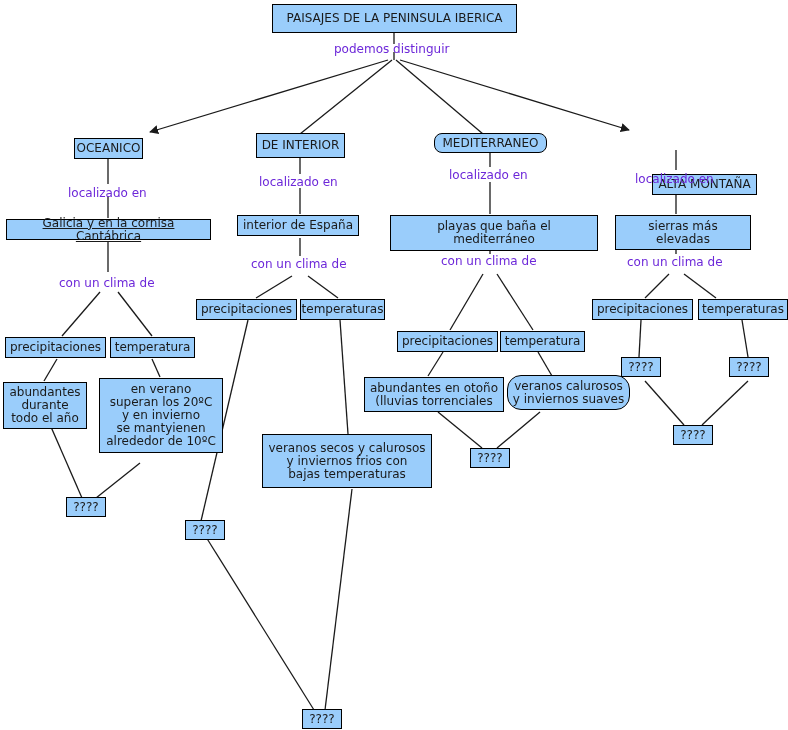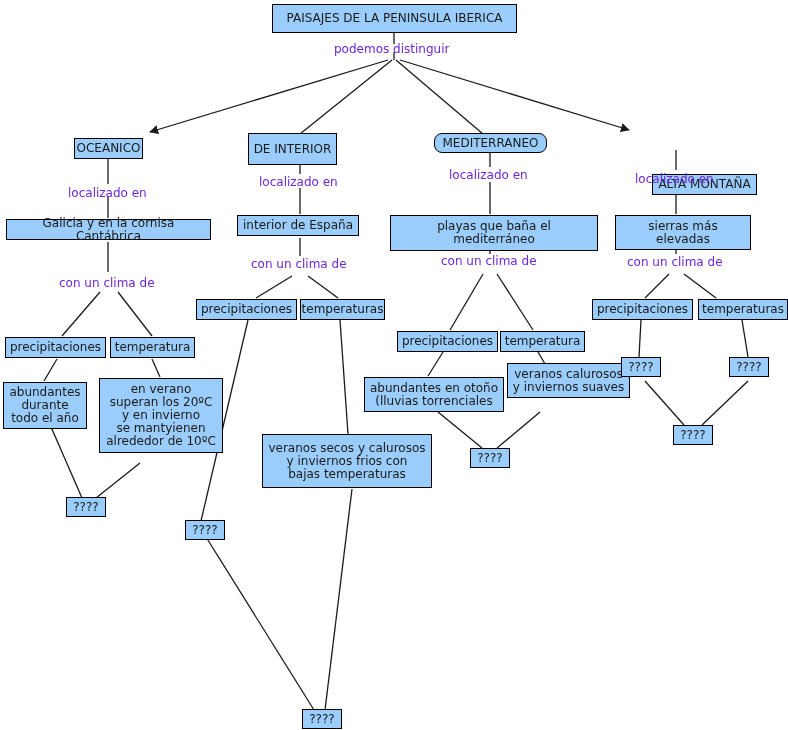--- a/index.html
+++ b/index.html
@@ -115,35 +115,35 @@
       <path d="M 748 381 L 702 425"></path>
     </g>
   </svg>
 
   <div class="node" style="left:272px; top:4px; width:245px; height:29px;">PAISAJES DE LA PENINSULA IBERICA</div>
 
   <div class="label" style="left:334px; top:43px; width:120px;">podemos distinguir</div>
 
   <div class="node" style="left:74px; top:138px; width:69px; height:21px;">OCEANICO</div>
 
-  <div class="node" style="left:248px; top:133px; width:89px; height:32px;">DE INTERIOR</div>
+  <div class="node" style="left:256px; top:133px; width:89px; height:25px;">DE INTERIOR</div>
 
   <div class="node" style="left:434px; top:133px; width:113px; height:20px;border-radius:8px;">MEDITERRANEO</div>
 
   <div class="node" style="left:652px; top:130px; width:105px; height:21px;margin-top:44px;">ALTA MONTAÑA</div>
 
   <div class="label" style="left:68px; top:187px; width:82px;">localizado en</div>
 
   <div class="label" style="left:259px; top:176px; width:82px;">localizado en</div>
 
   <div class="label" style="left:449px; top:169px; width:82px;">localizado en</div>
 
   <div class="label" style="left:635px; top:173px; width:82px;">localizado en</div>
 
-  <div class="node" style="left:6px; top:219px; width:205px; height:21px;">Galicia y en la cornisa Cantábrica</div>
+  <div class="node" style="left:6px; top:219px; width:205px; height:21px;text-decoration:underline;">Galicia y en la cornisa Cantábrica</div>
 
   <div class="node" style="left:237px; top:215px; width:122px; height:21px;">interior de España</div>
 
   <div class="node" style="left:390px; top:215px; width:208px; height:36px;">playas que baña el mediterráneo</div>
 
   <div class="node" style="left:615px; top:215px; width:136px; height:35px;">sierras más elevadas</div>
 
   <div class="label" style="left:59px; top:277px; width:98px;">con un clima de</div>
 
   <div class="label" style="left:251px; top:258px; width:98px;">con un clima de</div>
@@ -180,21 +180,21 @@
 
   <div class="node" style="left:302px; top:709px; width:40px; height:20px;">????</div>
 
   <div class="node" style="left:397px; top:331px; width:101px; height:21px;">precipitaciones</div>
 
   <div class="node" style="left:500px; top:331px; width:85px; height:21px;">temperatura</div>
 
   <div class="node" style="left:364px; top:377px; width:140px; height:35px;">abundantes en otoño
 (lluvias torrenciales</div>
 
-  <div class="node" style="left:507px; top:363px; width:123px; height:35px;">veranos calurosos
+  <div class="node" style="left:507px; top:375px; width:123px; height:35px;border-radius:14px;">veranos calurosos
 y inviernos suaves</div>
 
   <div class="node" style="left:470px; top:448px; width:40px; height:20px;">????</div>
 
   <div class="node" style="left:592px; top:299px; width:101px; height:21px;">precipitaciones</div>
 
   <div class="node" style="left:698px; top:299px; width:90px; height:21px;">temperaturas</div>
 
   <div class="node" style="left:621px; top:357px; width:40px; height:20px;">????</div>
 

